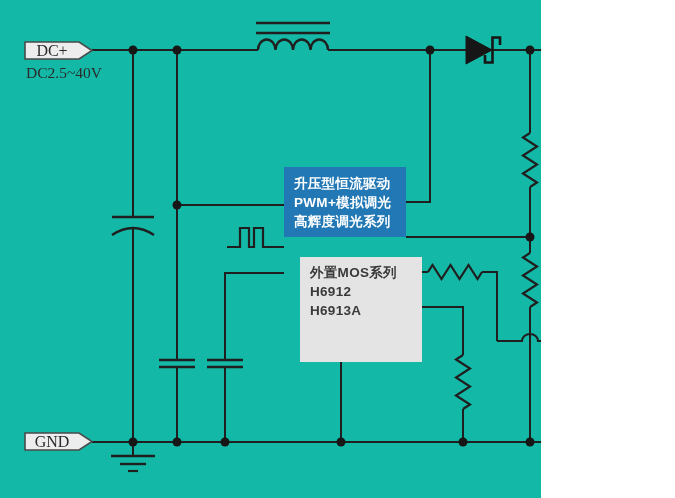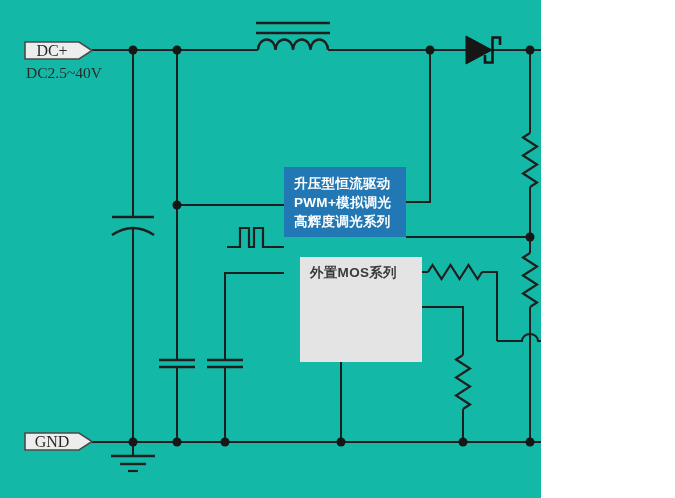--- a/index.html
+++ b/index.html
@@ -184,15 +184,17 @@
     </g>
   </svg>
 
   <div class="ic-header">
     <div class="ic-line">升压型恒流驱动</div>
     <div class="ic-line">PWM+模拟调光</div>
     <div class="ic-line">高辉度调光系列</div>
   </div>
   <div class="ic-body">
     <div class="ic-line">外置MOS系列</div>
+    <div class="ic-line">H6912</div>
+    <div class="ic-line">H6913A</div>
   </div>
 
 </div>
 
 </body></html>

